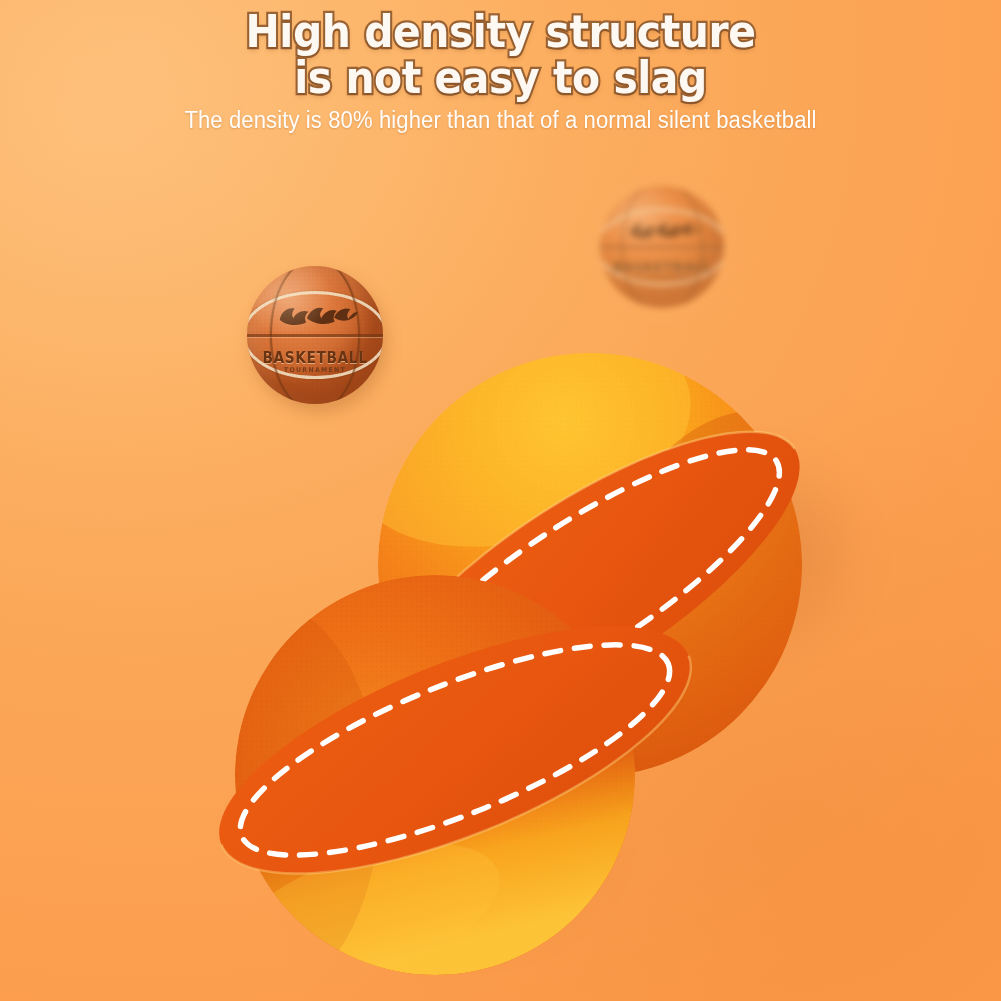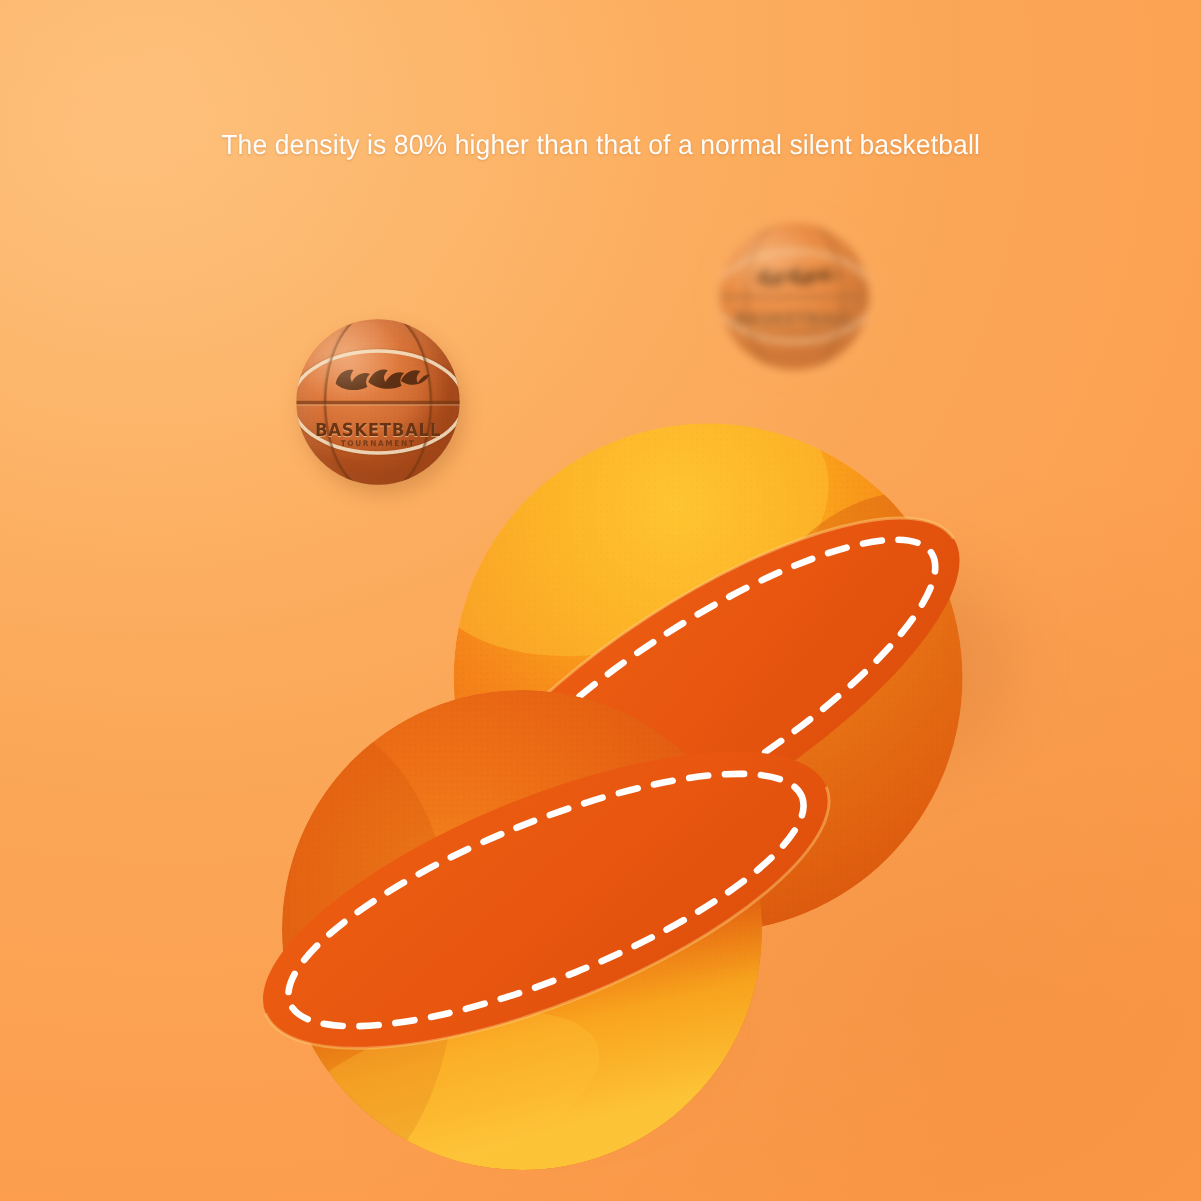--- a/index.html
+++ b/index.html
@@ -370,16 +370,20 @@
         <ellipse cx="265" cy="180" rx="252" ry="86" fill="url(#lFace)"></ellipse>
         <ellipse cx="265" cy="180" rx="230" ry="65" fill="none" stroke="#FFFFFF" stroke-width="5.5" stroke-linecap="round" stroke-dasharray="16 14"></ellipse>
       </g>
 
       <g transform="rotate(-22 265 180)" opacity="0.45">
         <path d="M 13 180 A 252 86 0 0 0 517 180" fill="none" stroke="#FFD27A" stroke-width="2.5"></path>
       </g>
     </svg>
   </div>
 
+  <div class="headline-block">
+    <span class="headline l1">High density structure</span>
+    <span class="headline l2">is not easy to slag</span>
+  </div>
 
   <div class="subtitle">The density is 80% higher than that of a normal silent basketball</div>
 
 </div>
 
 </body></html>

